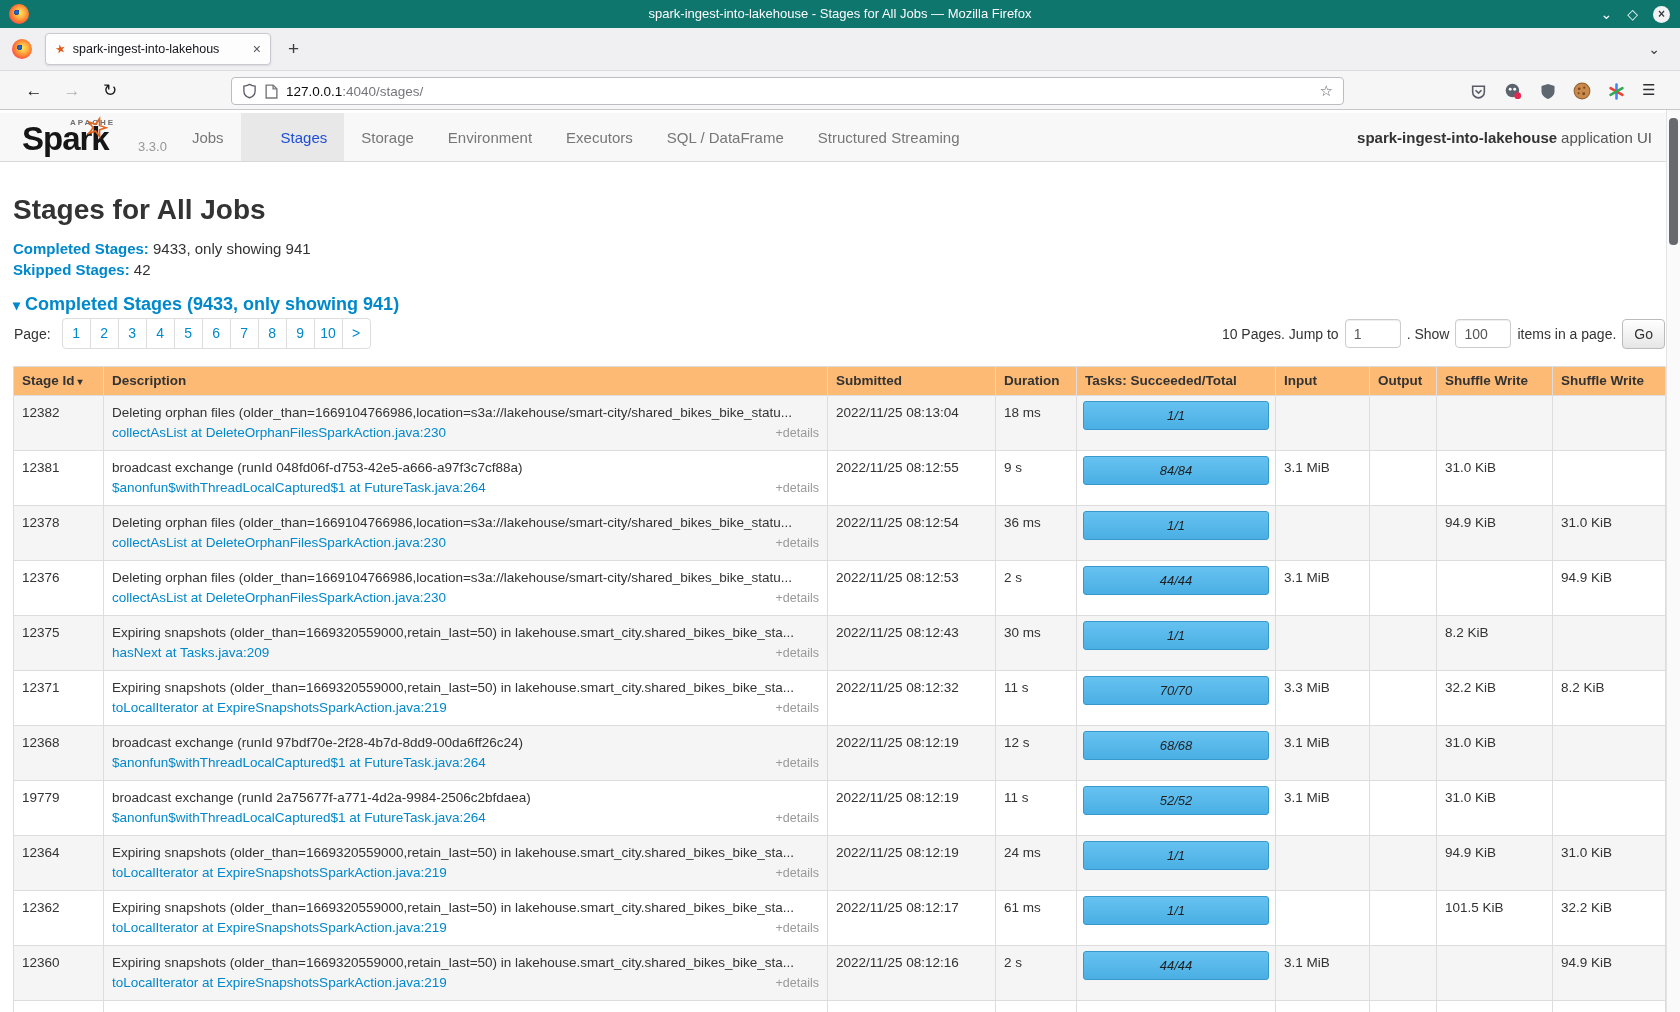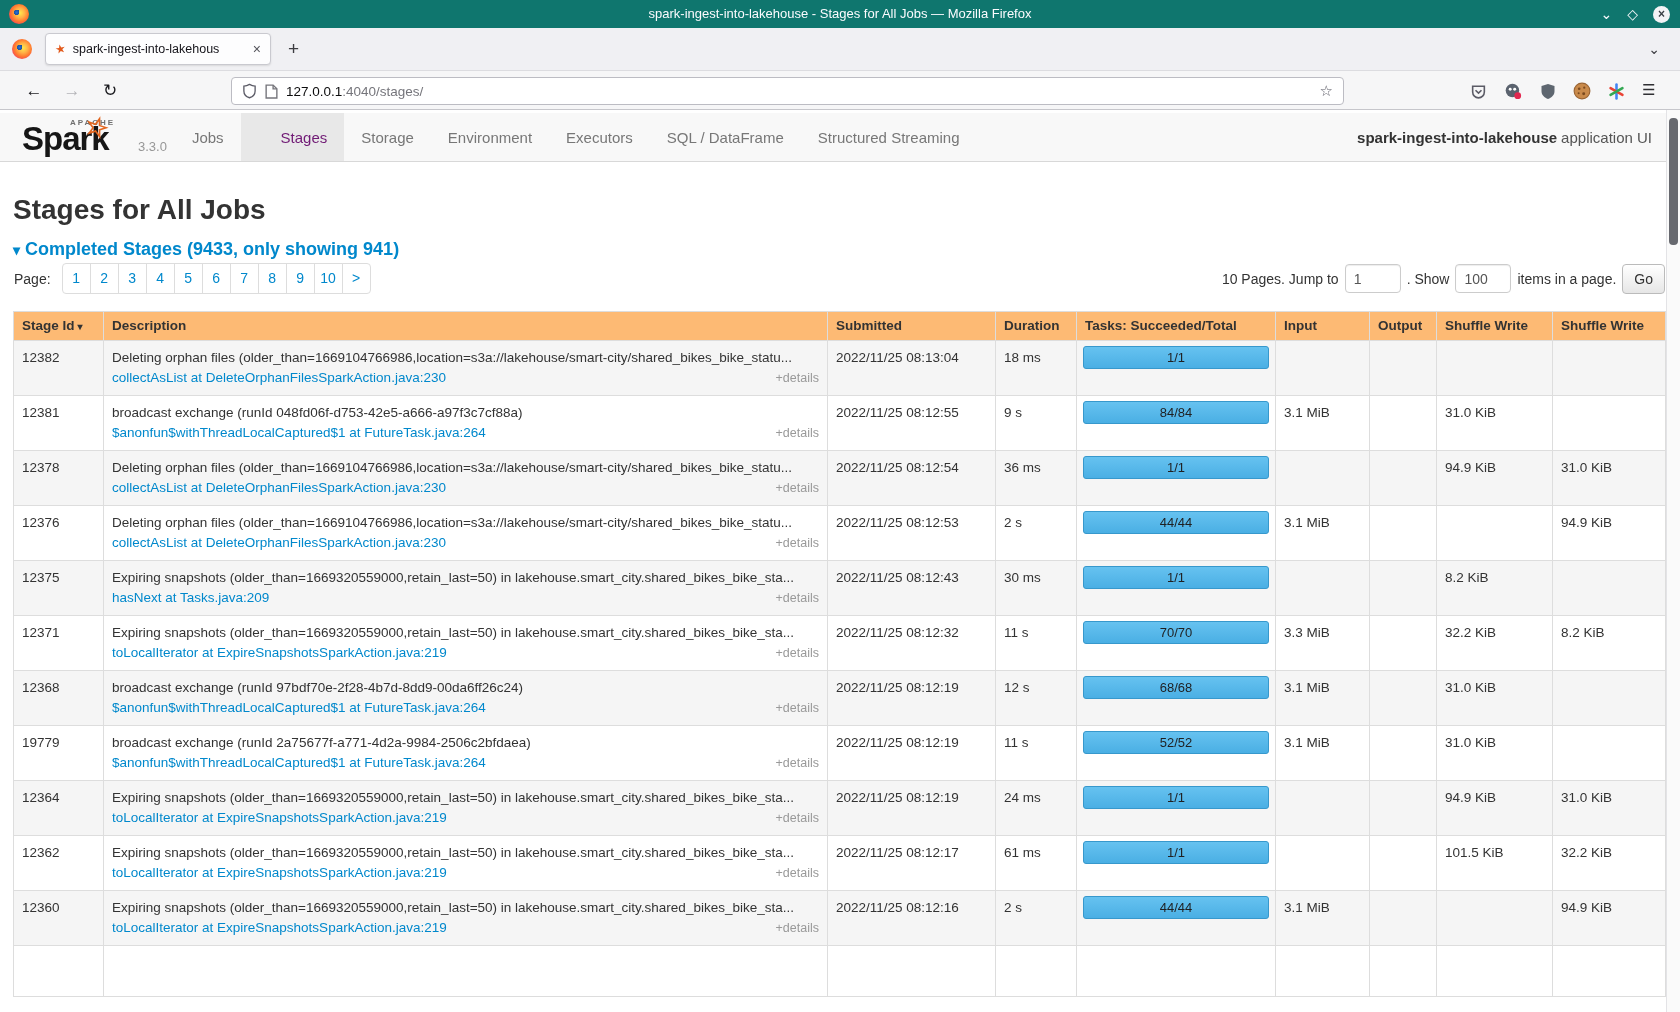--- a/index.html
+++ b/index.html
@@ -54,21 +54,21 @@
   .browser-content { position:absolute; top:110px; left:0; width:1666px; height:902px; background:#fff; overflow:hidden; }
   .spark-nav { margin-top:3px; height:49px; background:#f8f8f8; border-bottom:1px solid #d8d8d8;
     display:flex; align-items:stretch; position:relative; }
   .logo-wrap { position:relative; width:112px; margin-left:22px; flex:0 0 auto; }
   .logo-apache { position:absolute; top:5px; left:48px; font-size:8px; font-weight:bold; letter-spacing:2px; color:#6f6f6f; }
   .logo-spark { position:absolute; top:7px; left:0; font-size:33px; font-weight:bold; color:#161616; letter-spacing:-1px; }
   .logo-star { position:absolute; top:-1px; left:63px; font-size:26px; font-weight:bold; color:#e2651e; transform:rotate(18deg); }
   .logo-version { align-self:flex-end; margin:0 0 7px 4px; font-size:13px; color:#979797; flex:0 0 auto; }
   .nav-items { display:flex; list-style:none; margin-left:8px; }
   .nav-item { padding:0 17px; display:flex; align-items:center; font-size:15px; color:#777; cursor:pointer; }
-  .nav-item.active { background:#e8e8e8; color:#701a75;padding-left:40px; }
+  .nav-item.active { background:#e8e8e8; color:#1d4ed8;padding-left:40px; }
   .app-label { position:absolute; right:14px; top:0; height:49px; display:flex; align-items:center; font-size:15px; color:#555; }
   .app-label b { color:#333; margin-right:4px; }
 
   .page { padding-left:13px; width:1666px; }
   .page-title { margin-top:33px; font-size:28px; font-weight:bold; color:#333; line-height:30px; }
   .summary { margin-top:13px; font-size:15px; color:#333; line-height:21px; }
   .summary .sum-line { display:block; }
   .summary strong { color:var(--link,#0088cc); }
   .section-hdr { margin-top:13px; font-size:18px; font-weight:bold; color:var(--link,#0088cc); line-height:22px; cursor:pointer; }
   .section-hdr .arrow { font-size:14px; margin-right:5px; }
@@ -94,23 +94,23 @@
   .stages td { padding:7px 8px; }
   .stages tbody tr { height:51px; }
   .stages tbody tr:nth-child(odd) { background:#f5f5f5; }
   .sort-arrow { font-size:10px; margin-left:3px; }
   .desc1 { white-space:nowrap; overflow:hidden; line-height:20px; }
   .desc2 { display:flex; justify-content:space-between; align-items:baseline; line-height:20px; }
   .stage-link { color:var(--link,#0088cc); text-decoration:none; white-space:nowrap; overflow:hidden; }
   .details-toggle { color:#999; font-size:12.5px; cursor:pointer; flex:0 0 auto; margin-left:8px; }
   .cell-txt { white-space:nowrap; overflow:hidden; display:block; line-height:19px; }
   td.c-tasks { padding:5px 6px; }
-  .progress { height:23px; border:1px solid var(--bar-border,#3798cc); border-radius:3px;
+  .progress { height:29px; border:1px solid var(--bar-border,#3798cc); border-radius:3px;
     background:linear-gradient(to bottom, var(--bar-top,#66c2f0), var(--bar-bottom,#4aafe4));
-    display:flex; align-items:center; justify-content:center; }
+    display:flex; align-items:center; justify-content:center;font-style:italic; }
   .bar-label { font-size:13px; color:#1f2022; }
 
   
   .v-scrollbar { position:absolute; top:110px; right:0; width:14px; height:902px; background:#fafafa; border-left:1px solid #e3e3e6; }
   .v-thumb { position:absolute; top:8px; left:2px; width:9px; height:127px; background:#67696f; border-radius:4px; }
 </style>
 </head>
 <body>
 
 <div class="screen">
@@ -226,20 +226,24 @@
         </ul>
       <div class="app-label">
         <b>spark-ingest-into-lakehouse</b>
           <span> application UI</span>
       </div>
     </div>
 
     <div class="page">
       <h1 class="page-title">Stages for All Jobs</h1>
 
+      <div class="summary">
+        <span class="sum-line"><strong>Completed Stages:</strong><span> 9433, only showing 941</span></span>
+        <span class="sum-line"><strong>Skipped Stages:</strong><span> 42</span></span>
+      </div>
 
       <div class="section-hdr">
         <span class="arrow">▾</span><span>Completed Stages (9433, only showing 941)</span>
       </div>
 
       <div class="pager-row">
         <div class="pager-left">
           <span class="pager-label">Page:</span>
           <div class="page-btns">
               <a class="page-btn">1</a>

